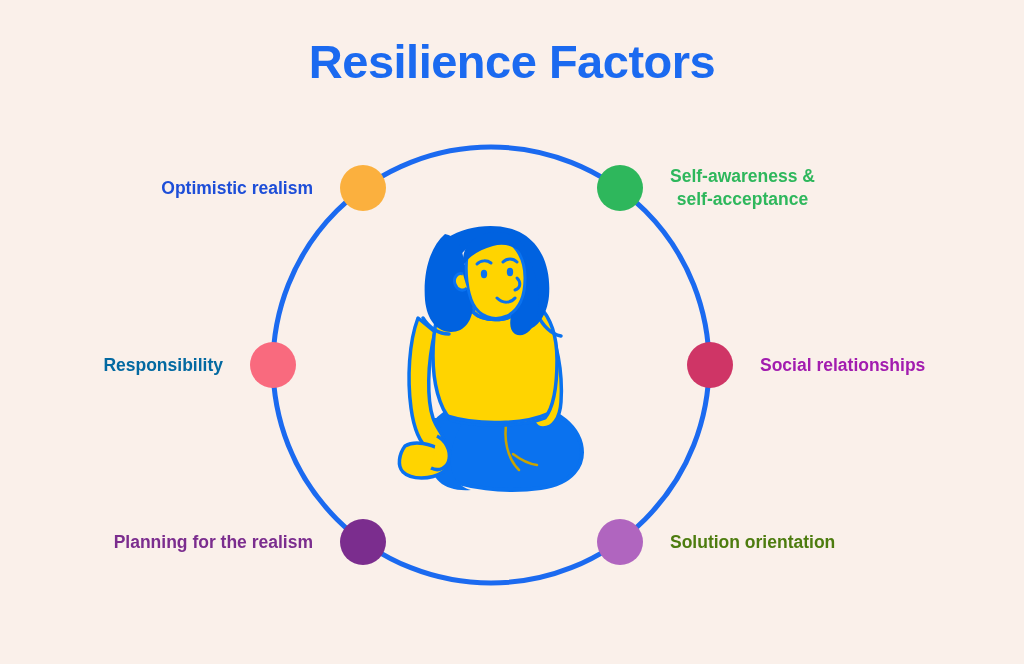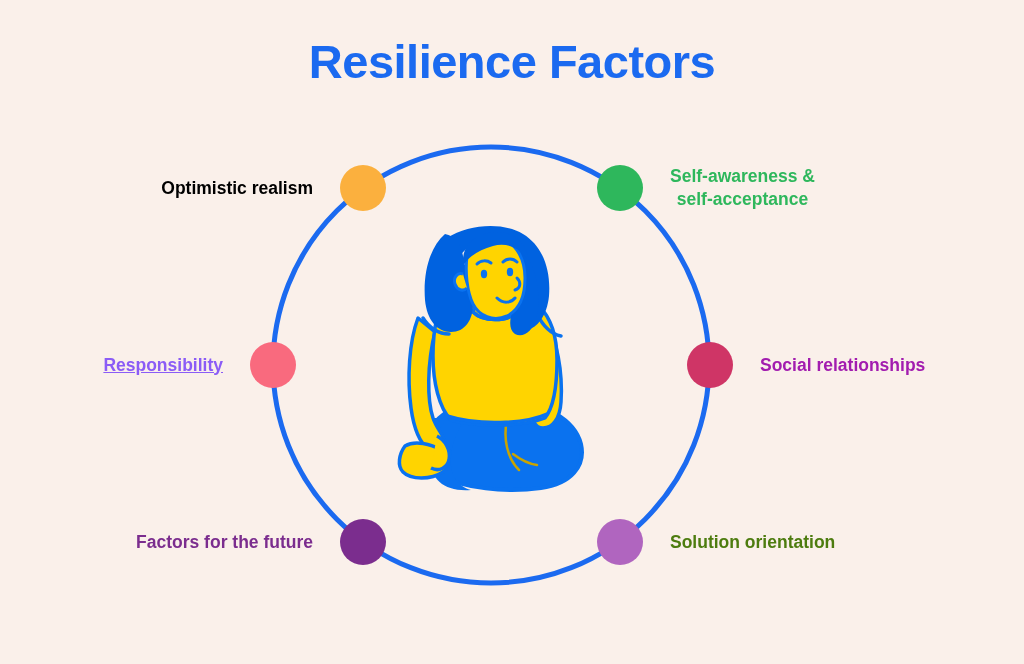--- a/index.html
+++ b/index.html
@@ -129,22 +129,22 @@
 
     <ellipse cx="99" cy="52" rx="3.2" ry="4.2" fill="#0a72ef"></ellipse>
     <ellipse cx="125" cy="50" rx="3.2" ry="4.2" fill="#0a72ef"></ellipse>
 
     <path d="M132 56 C136 60 136 66 130 68" fill="none" stroke="#0a72ef" stroke-width="3" stroke-linecap="round"></path>
 
     <path d="M112 76 C118 82 126 81 130 76" fill="none" stroke="#0a72ef" stroke-width="3" stroke-linecap="round"></path>
   </svg>
 
   <div id="labels">
-      <div class="node-label label-left" style="color: #000000; right: 711px; top: 176.5px;">Optimistic realism</div>
+      <div class="node-label label-left" style="color: #1d4ed8; right: 711px; top: 176.5px;">Optimistic realism</div>
       <div class="node-label label-right" style="color: rgb(46, 183, 92); left: 670px; top: 164.5px;">Self-awareness &amp;
 self-acceptance</div>
-      <div class="node-label label-left" style="color: #8b5cf6; right: 801px; top: 353.5px; text-decoration: underline;">Responsibility</div>
+      <div class="node-label label-left" style="color: #0369a1; right: 801px; top: 353.5px;">Responsibility</div>
       <div class="node-label label-right" style="color: #a21caf; left: 760px; top: 353.5px;">Social relationships</div>
-      <div class="node-label label-left" style="color: rgb(123, 45, 142); right: 711px; top: 530.5px;">Factors for the future</div>
+      <div class="node-label label-left" style="color: rgb(123, 45, 142); right: 711px; top: 530.5px;">Planning for the realism</div>
       <div class="node-label label-right" style="color: #4d7c0f; left: 670px; top: 530.5px;">Solution orientation</div>
     </div>
 
 </div>
 
 </body></html>

